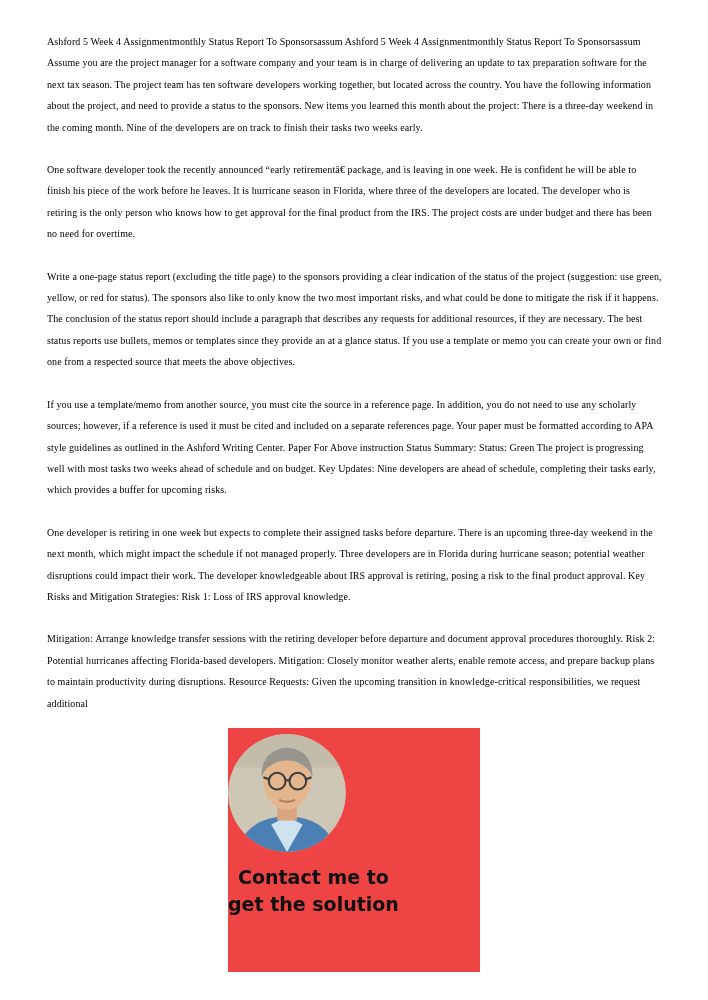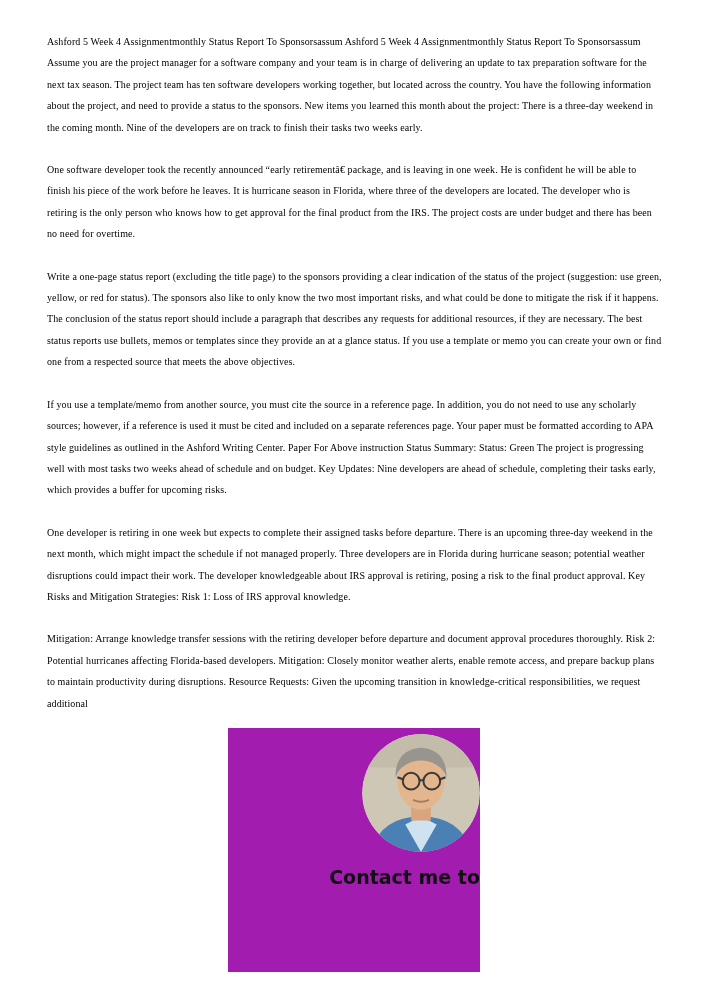--- a/index.html
+++ b/index.html
@@ -22,24 +22,24 @@
     letter-spacing: 0.1px;
     margin-bottom: 21px;
     text-align: left;
   }
   .overlay {
     position: absolute;
     left: 228px;
     top: 728px;
     width: 252px;
     height: 244px;
-    background: #a21caf;
+    background: #ef4444;
     display: flex;
     flex-direction: column;
-    align-items: flex-end;
+    align-items: flex-start;
   }
   .photo {
     width: 118px;
     height: 118px;
     border-radius: 50%;
     overflow: hidden;
     margin-top: 6px;
     flex: 0 0 auto;
   }
   .photo svg { display: block; width: 100%; height: 100%; }
@@ -94,14 +94,15 @@
         <circle cx="71" cy="48" r="8.5" fill="none" stroke="#3a3a3a" stroke-width="2"></circle>
         <line x1="58.5" y1="47" x2="62.5" y2="47" stroke="#3a3a3a" stroke-width="2"></line>
         <line x1="41.5" y1="46" x2="36" y2="44" stroke="#3a3a3a" stroke-width="2"></line>
         <line x1="79.5" y1="46" x2="85" y2="44" stroke="#3a3a3a" stroke-width="2"></line>
         <path d="M52,67 Q60,71 68,67" stroke="#a9795f" stroke-width="2" fill="none"></path>
       </g>
     </svg>
   </div>
   <div class="contact-lines">
     <div class="contact-line">Contact me to</div>
+    <div class="contact-line">get the solution</div>
   </div>
 </div>
 
 </body></html>

